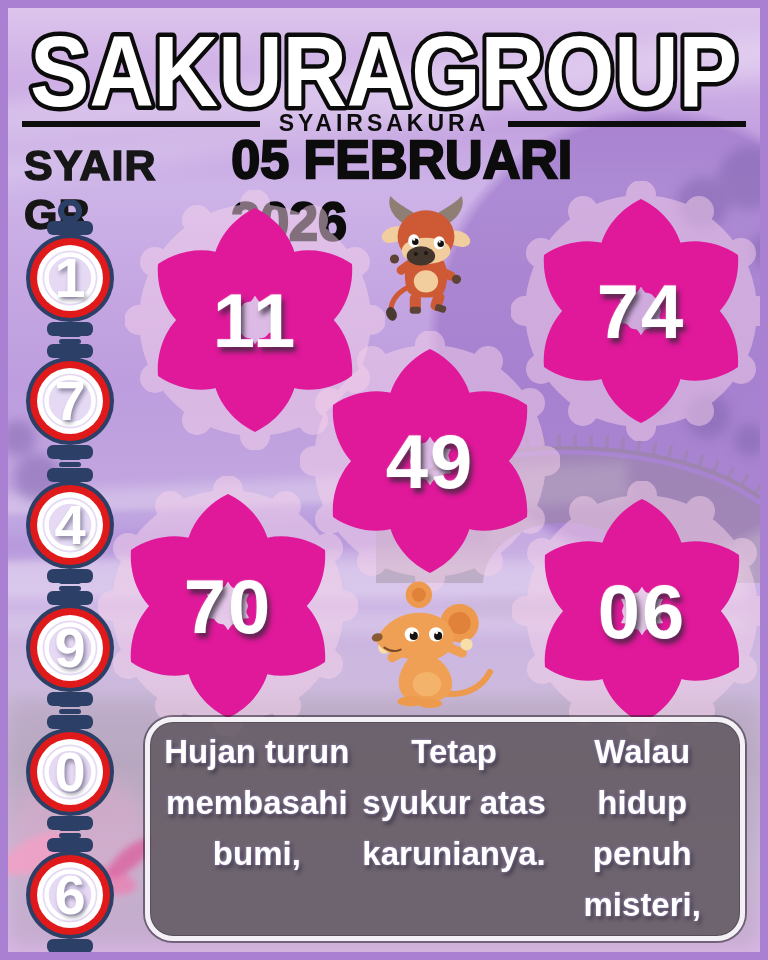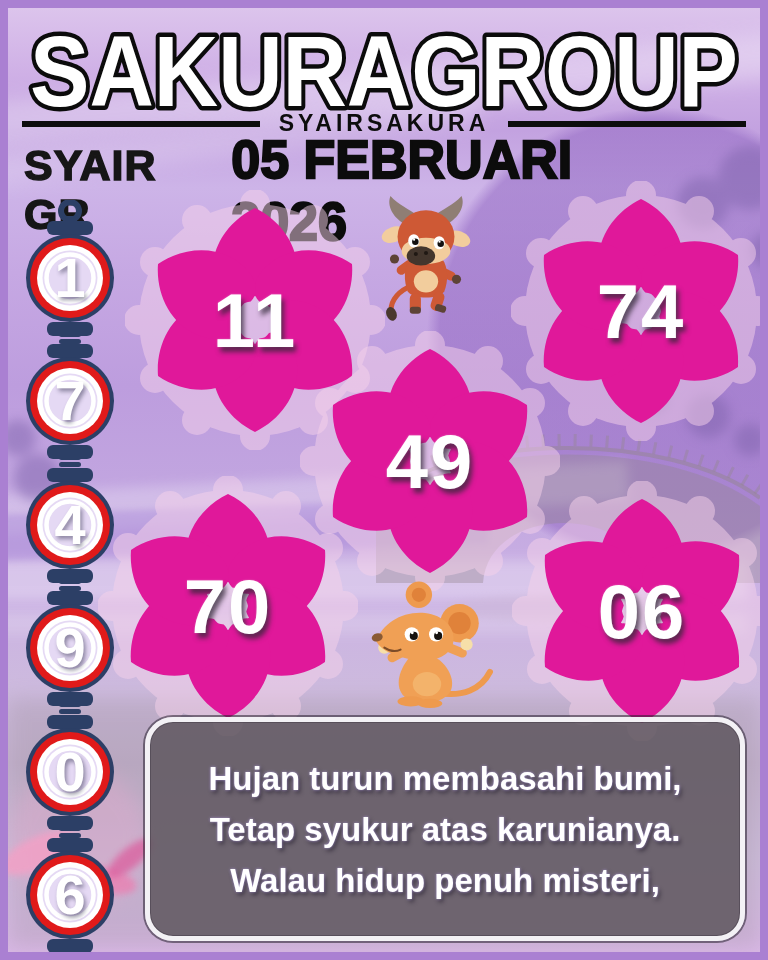--- a/index.html
+++ b/index.html
@@ -44,21 +44,21 @@
   .fl-90{left:90px;top:468px;} .fl-06{left:504px;top:473px;}
 
   
   .ox{position:absolute;left:357px;top:186px;width:122px;height:128px;}
   .mouse{position:absolute;left:354px;top:570px;width:132px;height:130px;}
 
   
   .poem-box{position:absolute;left:137px;top:709px;width:600px;height:224px;
     background:rgba(95,87,95,.86);border:5px solid #f3f1f5;border-radius:28px;
     box-shadow:0 0 0 2px rgba(40,32,48,.55), inset 0 0 0 1px rgba(40,32,48,.3);
-    display:flex;flex-direction:column;justify-content:center;padding:4px 8px;}
+    display:flex;justify-content:center;padding:4px 8px;}
   .poem-box p{margin:0;text-align:center;font-size:33px;line-height:51px;font-weight:bold;color:#fff;
     text-shadow:0 0 3px rgba(175,155,220,.9),2px 3px 4px rgba(30,25,40,.65);}
 </style>
 </head>
 <body>
 
 <div class="canvas">
 
   <svg class="layer" viewBox="0 0 752 944">
 

